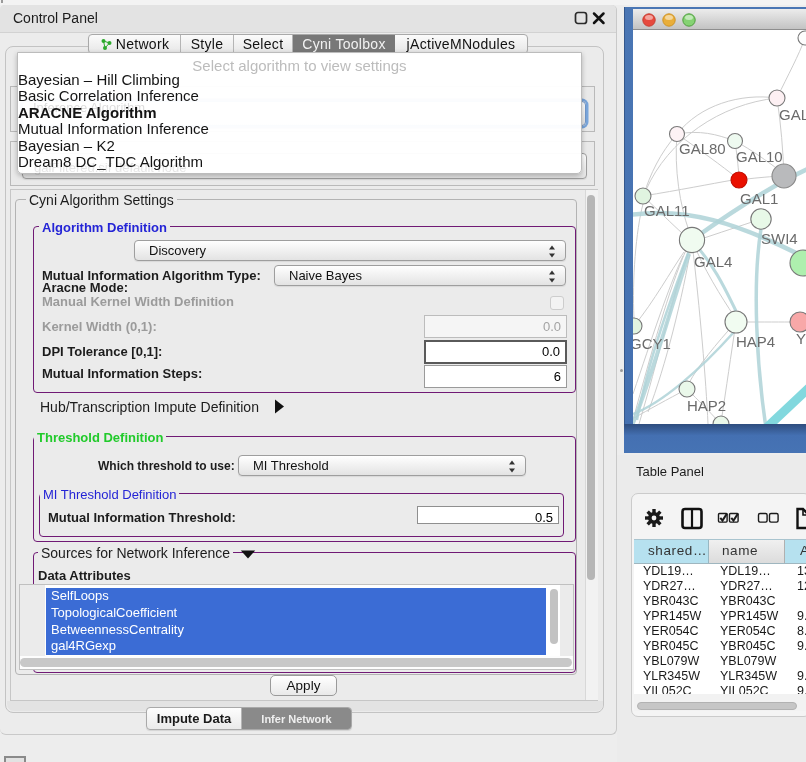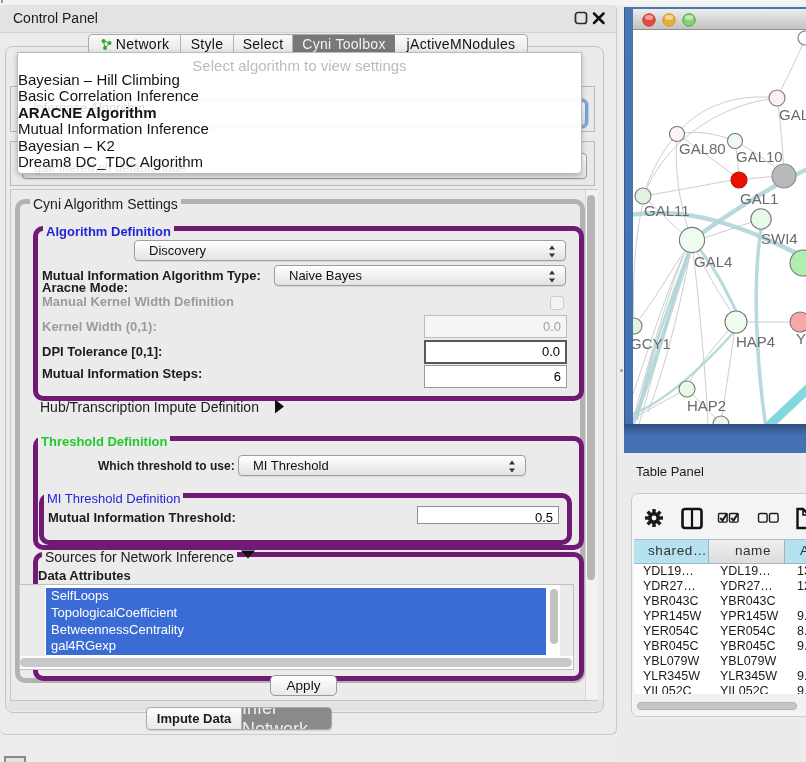--- a/index.html
+++ b/index.html
@@ -2,21 +2,21 @@
 <html><head>
 <meta charset="utf-8">
 <style>
   html,body{margin:0;padding:0;}
   body{width:806px;height:762px;position:relative;overflow:hidden;
        background:#ededed;font-family:"Liberation Sans",sans-serif;}
   .abs{position:absolute;}
   .lbl{position:absolute;font-size:13px;color:#1c1c1c;white-space:nowrap;line-height:14px;}
   .b{font-weight:bold;}
   .gray{color:#9b9b9b;}
-  .group{position:absolute;border:5px solid #701a75;border-radius:10px;}
+  .group{position:absolute;border:1px solid #701a75;border-radius:4px;}
   .gtitle{position:absolute;top:-7px;left:6px;background:#ebebeb;padding:0 3px;font-size:14px;line-height:15px;white-space:nowrap;color:#1c1c1c;}
   .field{position:absolute;font-size:13px;text-align:right;line-height:21px;padding-right:5px;box-sizing:border-box;}
   .combo{position:absolute;box-sizing:border-box;border:1px solid #9e9e9e;border-radius:4px;
          background:linear-gradient(#ffffff, #f2f2f2 45%, #e3e3e3);font-size:13px;line-height:19px;
          padding-left:14px;color:#111;box-shadow:0 1px 1px rgba(0,0,0,0.08);}
   .arrows{position:absolute;right:8px;top:0;bottom:0;width:10px;}
 </style>
 </head>
 <body>
 <div class="abs" style="left:0;top:0;width:806px;height:5px;background:#f3f3f3;"></div>
@@ -127,21 +127,21 @@
 <div class="abs" style="left:550px;top:589px;width:8px;height:55px;background:#c2c2c2;border-radius:4px;"></div>
 <div class="abs" style="left:20px;top:656px;width:553px;height:13px;background:#fdfdfd;"></div>
 <div class="abs" style="left:20px;top:658px;width:552px;height:9px;background:#c8c8c8;border-radius:4.5px;"></div>
 
 <div class="abs" style="left:7px;top:701px;width:596px;height:10px;background:#e3e3e3;border-radius:0 0 7px 7px;"></div>
 
 <div class="abs" style="left:270px;top:675px;width:67px;height:21px;border:1px solid #9a9a9a;border-radius:5px;background:linear-gradient(#ffffff,#e9e9e9);box-sizing:border-box;text-align:center;font-size:13.5px;line-height:19px;color:#111;">Apply</div>
 
 <div class="abs" style="left:146px;top:707px;height:23px;box-sizing:border-box;display:flex;border:1px solid #a9a9a9;border-radius:4px;overflow:hidden;background:linear-gradient(#fdfdfd,#eaeaea);box-shadow:0 1px 1px rgba(0,0,0,.1);">
   <div style="width:94px;display:flex;align-items:center;justify-content:center;font-size:13px;font-weight:bold;color:#1a1a1a;border-right:1px solid #b5b5b5;">Impute Data</div>
-  <div style="width:89px;display:flex;align-items:center;justify-content:center;font-size:18px;font-weight:normal;color:#efefef;background:#8a8a8a;">Infer Network</div>
+  <div style="width:109px;display:flex;align-items:center;justify-content:center;font-size:11px;font-weight:bold;color:#efefef;background:#8a8a8a;">Infer Network</div>
 </div>
 
 <div class="abs" style="left:17px;top:52px;width:565px;height:122px;background:rgba(255,255,255,.97);border:1px solid #bcbcbc;border-radius:0 0 5px 5px;box-shadow:0 2px 5px rgba(0,0,0,.25);box-sizing:border-box;">
   <div style="position:absolute;left:0;right:0;top:5px;text-align:center;font-size:15px;color:#bcbcbc;line-height:15px;">Select algorithm to view settings</div>
   <div style="position:absolute;left:15px;top:48px;font-size:13px;line-height:13px;color:rgba(40,40,40,0.16);">Inference Algorithm</div>
   <div style="position:absolute;left:16px;top:108px;font-size:13px;line-height:13px;color:rgba(40,40,40,0.12);">galFiltered.sif default node</div>
   <div style="position:absolute;left:0;top:18.5px;font-size:15px;color:#141414;line-height:16.6px;">
     Bayesian – Hill Climbing<br>
     Basic Correlation Inference<br>
     <span class="b">ARACNE Algorithm</span><br>
@@ -278,21 +278,21 @@
     <rect x="125.5" y="11.5" width="8.6" height="8.6" rx="1.5"></rect>
     <rect x="136.5" y="11.5" width="8.6" height="8.6" rx="1.5"></rect>
   </g>
 
   <path d="M164.5 7 L170 7 L176 13 L176 26 L164.5 26 Z" fill="none" stroke="#111" stroke-width="2.4"></path>
   <path d="M170 7 L170 13 L176 13" fill="none" stroke="#111" stroke-width="1.6"></path>
 </svg>
 
 <div class="abs" style="left:634px;top:539px;width:172px;height:24.5px;font-size:13.5px;letter-spacing:0.6px;color:#333;border-top:1px solid #a9c4cf;border-bottom:1px solid #9fb6bf;box-sizing:border-box;">
   <div style="position:absolute;left:0;top:0;width:75px;height:22.5px;box-sizing:border-box;background:#b6e1ef;border-right:1px solid #98b7c2;text-align:center;line-height:22px;padding-left:13px;">shared…</div>
-  <div style="position:absolute;left:75px;top:0;width:76px;height:22.5px;box-sizing:border-box;background:linear-gradient(#f0f0f0,#dcdcdc);border-right:1px solid #b0b0b0;text-align:center;line-height:22px;padding-left:13px;">name</div>
+  <div style="position:absolute;left:75px;top:0;width:76px;height:22.5px;box-sizing:border-box;background:linear-gradient(#f0f0f0,#dcdcdc);border-right:1px solid #b0b0b0;text-align:left;line-height:22px;padding-left:13px;">name</div>
   <div style="position:absolute;left:151px;top:0;width:21px;height:22.5px;box-sizing:border-box;background:#b6e1ef;text-align:left;line-height:22px;padding-left:15px;">A</div>
 </div>
 <div class="abs" style="left:634px;top:563.5px;width:172px;height:130.5px;background:#fff;overflow:hidden;font-size:12.5px;color:#1a1a1a;">
   <div style="position:absolute;left:9px;top:0.5px;line-height:15px;">YDL19…<br>YDR27…<br>YBR043C<br>YPR145W<br>YER054C<br>YBR045C<br>YBL079W<br>YLR345W<br>YIL052C</div>
   <div style="position:absolute;left:86px;top:0.5px;line-height:15px;">YDL19…<br>YDR27…<br>YBR043C<br>YPR145W<br>YER054C<br>YBR045C<br>YBL079W<br>YLR345W<br>YIL052C</div>
   <div style="position:absolute;left:163px;top:0.5px;line-height:15px;">13<br>12<br><br>9.<br>8.<br>9.<br><br>9.<br>9.</div>
 </div>
 
 <div class="abs" style="left:634px;top:694px;width:172px;height:17px;background:#f2f2f2;"></div>
 <div class="abs" style="left:637px;top:702px;width:160px;height:8px;background:#c6c6c6;border:1px solid #b2b2b2;border-radius:4px;box-sizing:border-box;"></div>

